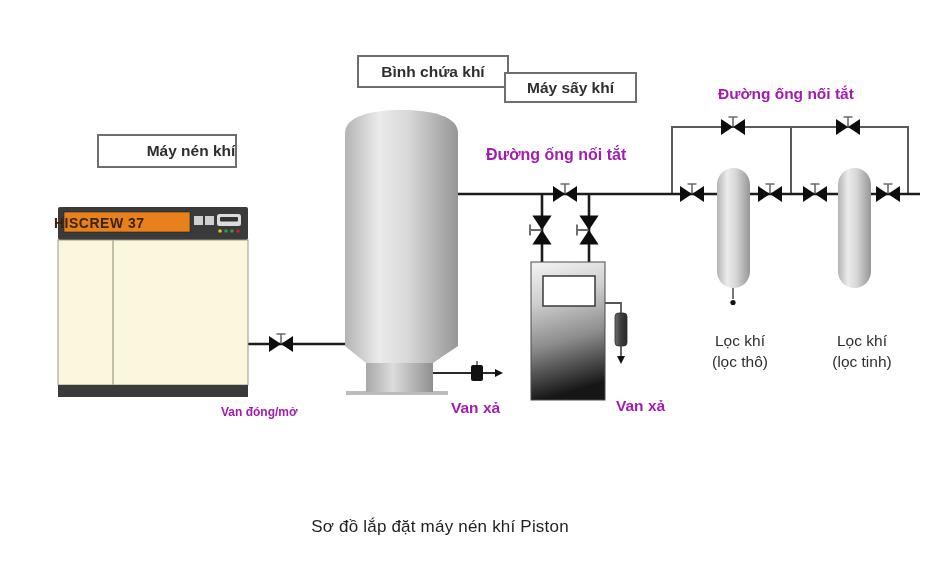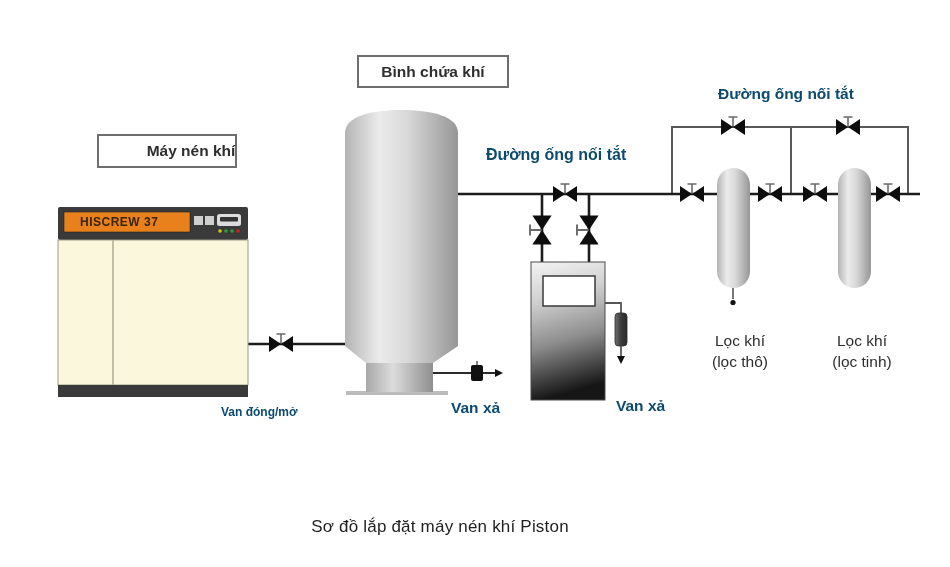--- a/index.html
+++ b/index.html
@@ -1,34 +1,34 @@
 <!DOCTYPE html>
 <html><head>
 <meta charset="utf-8">
 <style>
   html,body{margin:0;padding:0;background:#ffffff;}
   .stage{
     position:relative;width:950px;height:567px;background:#ffffff;overflow:hidden;
     font-family:"Liberation Sans",sans-serif;color:#2a2a2a;
   }
   .stage svg{position:absolute;left:0;top:0;}
-  .lbl{position:absolute;font-weight:700;font-size:15.5px;color:#0c4a6e;white-space:nowrap;}
+  .lbl{position:absolute;font-weight:700;font-size:15.5px;color:#a21caf;white-space:nowrap;}
   .lbl-box{
     position:absolute;display:flex;align-items:center;justify-content:center;
     border:2px solid #6e6e6e;background:#ffffff;font-weight:700;font-size:15.5px;color:#2e2e2e;
     box-sizing:border-box;white-space:nowrap;
   }
   .lbl-2line{position:absolute;text-align:center;font-weight:400;font-size:15.5px;line-height:21px;color:#2e2e2e;}
   .caption{
     position:absolute;left:0;top:517px;width:880px;text-align:center;
     font-size:17px;font-weight:400;color:#1f1f1f;letter-spacing:.2px;
   }
   .model-text{
-    position:absolute;left:80px;top:215px;width:118px;
-    font-size:12px;font-weight:700;color:#3a2405;letter-spacing:.5px;overflow:hidden;
+    position:absolute;left:54px;top:215px;width:118px;
+    font-size:14px;font-weight:700;color:#3a2405;letter-spacing:.5px;overflow:hidden;
   }
 </style>
 </head>
 <body>
 
 <div class="stage">
 
   <svg width="950" height="567" viewBox="0 0 950 567">
     <defs>
       <linearGradient id="gVessel" x1="0" y1="0" x2="1" y2="0">
@@ -133,20 +133,21 @@
     <g transform="translate(733,127)">
         <use href="#valve"></use>
       </g>
     <g transform="translate(848,127)">
         <use href="#valve"></use>
       </g>
   </svg>
 
   <div class="lbl-box" style="left:97px;top:134px;width:140px;height:34px;padding-left:48px;">Máy nén khí</div>
   <div class="lbl-box" style="left:325px;top:55px;width:152px;height:33px;margin-left:32px;">Bình chứa khí</div>
+  <div class="lbl-box" style="left:504px;top:72px;width:133px;height:31px;">Máy sấy khí</div>
 
   <div class="lbl" style="left:486px;top:146px;font-size:16px;">Đường ống nối tắt</div>
   <div class="lbl" style="left:718px;top:85px;">Đường ống nối tắt</div>
   <div class="lbl" style="left:221px;top:405px;font-size:12px;">Van đóng/mở</div>
   <div class="lbl" style="left:451px;top:399px;">Van xả</div>
   <div class="lbl" style="left:616px;top:397px;">Van xả</div>
 
   <div class="lbl-2line" style="left:690px;top:330px;width:100px;">
     <div>Lọc khí</div>
     <div>(lọc thô)</div>

